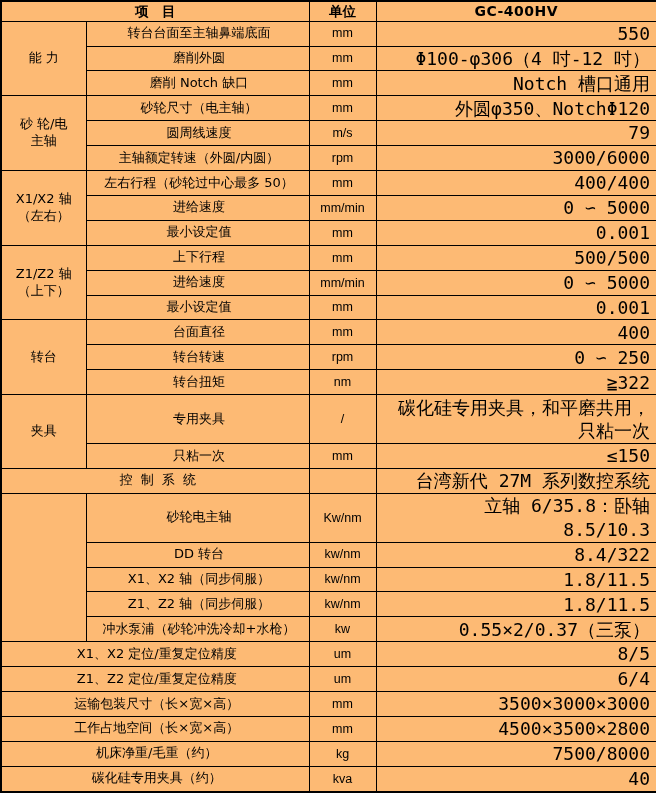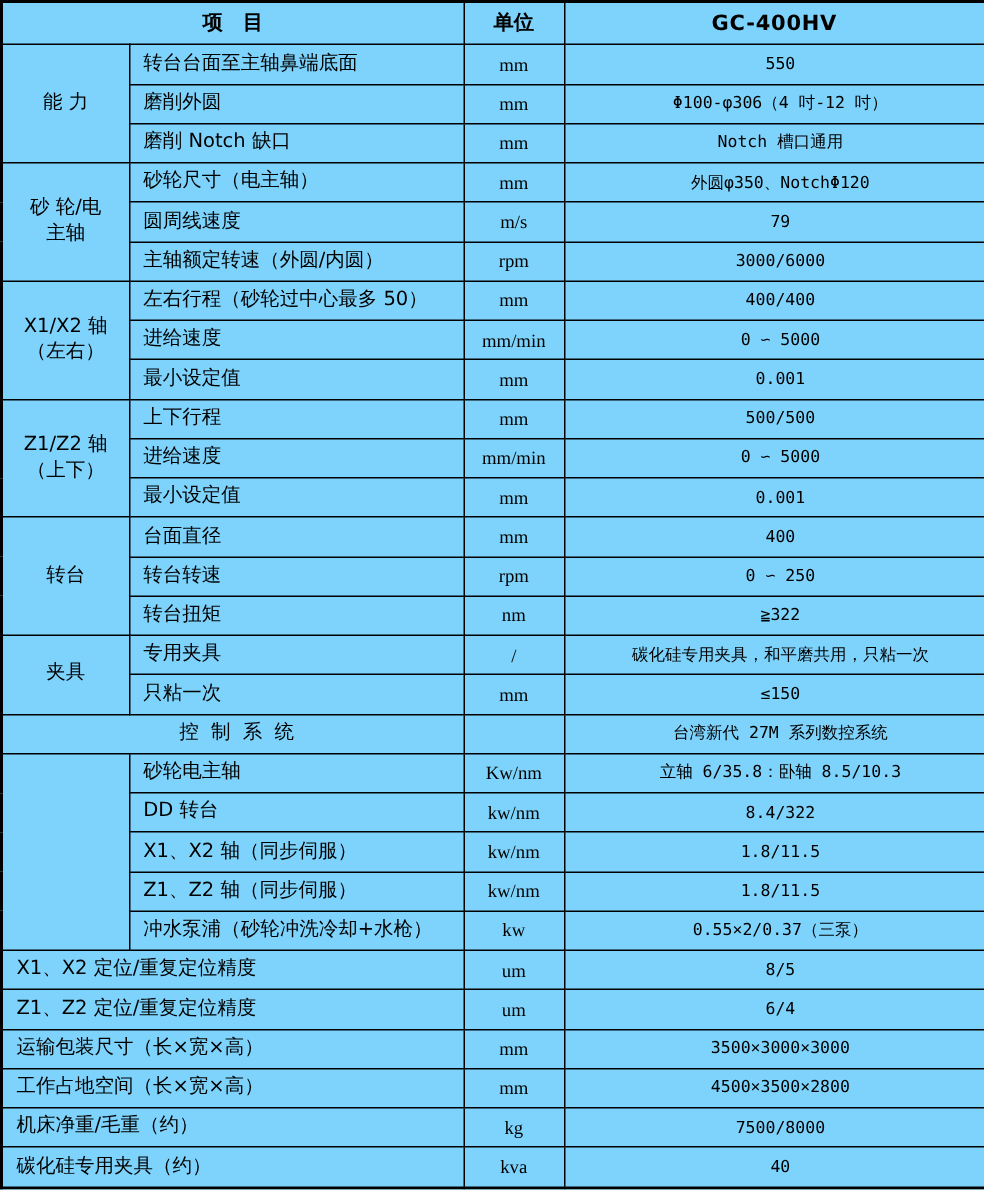--- a/index.html
+++ b/index.html
@@ -1,18 +1,18 @@
 <!DOCTYPE html>
 <html><head>
 <meta charset="utf-8">
 <style>
   * { box-sizing: border-box; }
   html, body { margin: 0; padding: 0; background: #fff; }
   .page {
-    width: 656px; height: 793px; background: #7dd3fc;
+    width: 656px; height: 793px; background: #fdba74;
     font-family: "DejaVu Sans", sans-serif; color: #000;
   }
   table.spec {
     width: 656px; height: 793px;
     border-collapse: collapse; table-layout: fixed;
     border: 2px solid #000;
   }
   th, td {
     border: 1px solid #000;
     vertical-align: middle;
@@ -21,31 +21,31 @@
     font-size: 13px;
     line-height: 1.3;
   }
   th {
     font-weight: bold; text-align: center; font-size: 13.5px;
     font-family: "DejaVu Sans", sans-serif;
   }
   th.model { font-size: 14px; letter-spacing: 0.5px; }
   td.group { text-align: center; padding: 0 2px; }
   td.group .gline { display: block; text-align: center; }
-  td.item { text-align: left; padding-left: 9px; margin-left: 20px; }
+  td.item { text-align: center; padding-left: 9px; margin-left: 20px; }
   td.ctrl { text-align: center; letter-spacing: 2px; padding-left: 13px; }
   td.unit {
     text-align: center;
-    font-family: Liberation Serif, serif;
+    font-family: Liberation Sans, sans-serif;
     font-size: 12.5px; padding: 0 2px;
   }
   td.value {
-    text-align: center; padding-left: 14px;
+    text-align: right; padding-left: 14px;
     font-family: "DejaVu Sans Mono", "DejaVu Sans", monospace;
-    font-size: 11px;
+    font-size: 18px;
   }
 </style>
 </head>
 <body>
 
 <div class="page">
 <table class="spec">
   <colgroup>
     <col style="width:85px">
         <col style="width:223px">

